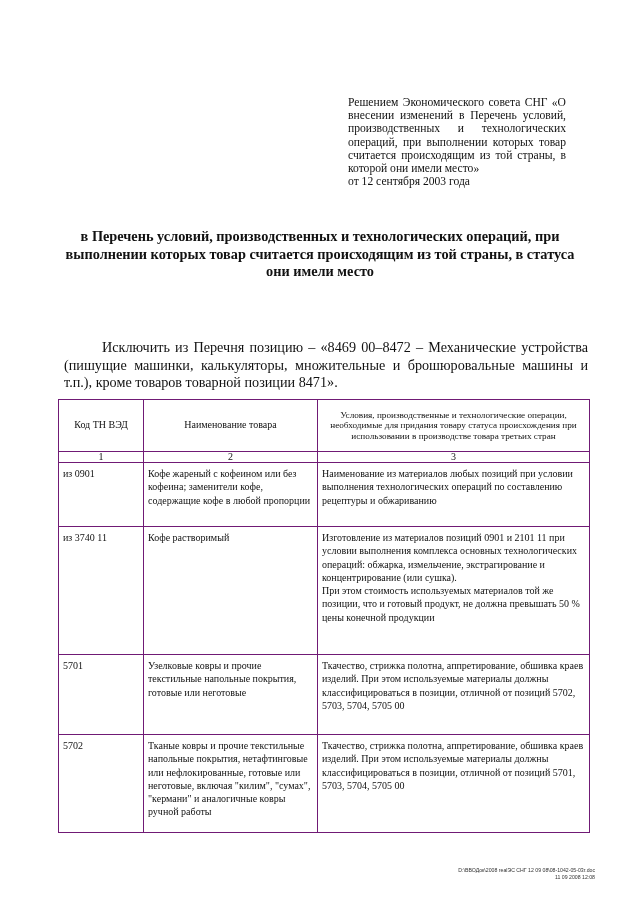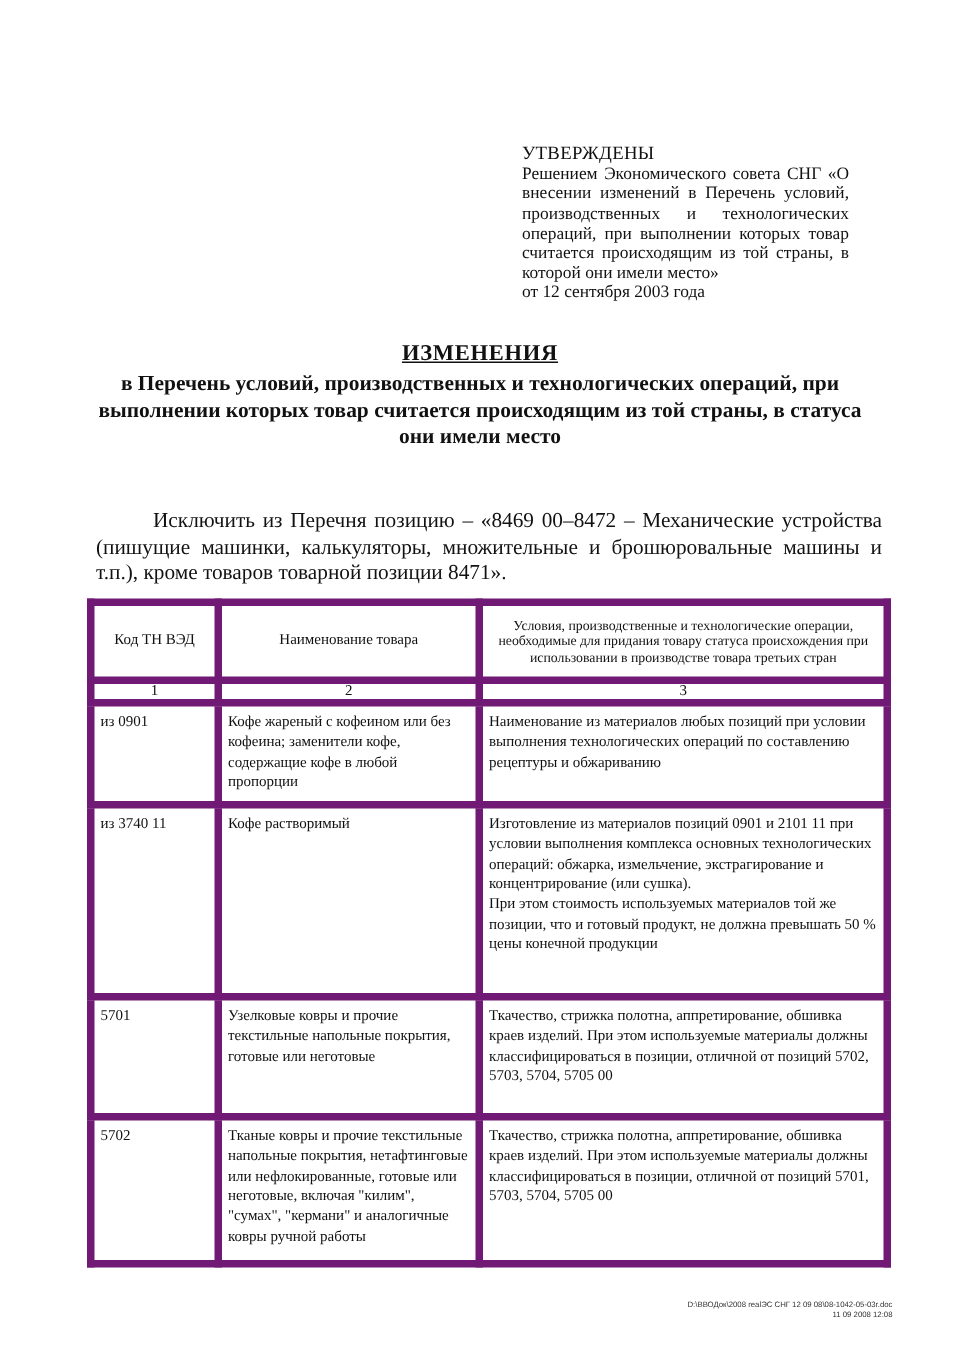--- a/index.html
+++ b/index.html
@@ -6,43 +6,41 @@
   body { width: 640px; height: 900px; position: relative; overflow: hidden;
          font-family: "Liberation Serif", "DejaVu Serif", serif; color: #111; }
   .approval { position: absolute; left: 348px; top: 96px; width: 218px;
               font-size: 11.6px; line-height: 13.2px; text-align: justify; }
   .approval .hdr { font-size: 12.5px; letter-spacing: 0.2px; }
   .title-block { position: absolute; left: 60px; top: 228px; width: 520px; text-align: center; font-weight: bold; }
   .title-block .main { font-size: 15px; text-decoration: underline; letter-spacing: 0.5px; margin-bottom: 3px; }
   .title-block .sub { font-size: 14.3px; line-height: 17.5px; }
   .intro { position: absolute; left: 64px; top: 339px; width: 524px; font-size: 14.2px; line-height: 17.5px; text-align: justify; text-indent: 38px; }
   table.doc { position: absolute; left: 58px; top: 399px; width: 531px; border-collapse: collapse; table-layout: fixed; }
-  table.doc td, table.doc th { border: 5px solid #701a75; vertical-align: top; padding: 2px 4px; font-weight: normal; }
+  table.doc td, table.doc th { border: 1px solid #701a75; vertical-align: top; padding: 2px 4px; font-weight: normal; }
   table.doc col.c1 { width: 85px; }
   table.doc col.c2 { width: 174px; }
   table.doc col.c3 { width: 272px; }
   table.doc th { vertical-align: middle; text-align: center; font-size: 9.2px; line-height: 10.5px; }
   table.doc th.h1, table.doc th.h2 { font-size: 10px; }
   table.doc tr.hdr-row { height: 52px; }
   table.doc tr.num-row td { text-align: center; font-size: 10px; line-height: 10px; padding: 0 4px; height: 10px; }
   table.doc tr.data td { font-size: 10px; line-height: 13.3px; padding: 4px 4px 6px 4px; }
   table.doc tr.data td.desc { text-align: left; margin-left: 12px; }
   .footer { position: absolute; left: 395px; top: 867px; width: 200px; font-family: "Liberation Sans", sans-serif; font-size: 5.2px; line-height: 7px; color: #333; text-align: right; }
 </style>
 </head>
 <body>
 
 <div class="approval">
-  <div class="hdr">УТВЕРЖДЕНЫ</div>
   <div>Решением Экономического совета СНГ «О внесении изменений в Перечень условий, производственных и технологических операций, при выполнении которых товар считается происходящим из той страны, в которой они имели место»</div>
   <div>от 12 сентября 2003 года</div>
 </div>
 
 <div class="title-block">
-  <div class="main">ИЗМЕНЕНИЯ</div>
   <div class="sub">в Перечень условий, производственных и технологических операций, при выполнении которых товар считается происходящим из той страны, в статуса они имели место</div>
 </div>
 
 <div class="intro">Исключить из Перечня позицию – «8469 00–8472 – Механические устройства (пишущие машинки, калькуляторы, множительные и брошюровальные машины и т.п.), кроме товаров товарной позиции 8471».</div>
 
 <table class="doc">
   <colgroup>
       <col class="c1">
       <col class="c2">
       <col class="c3">

